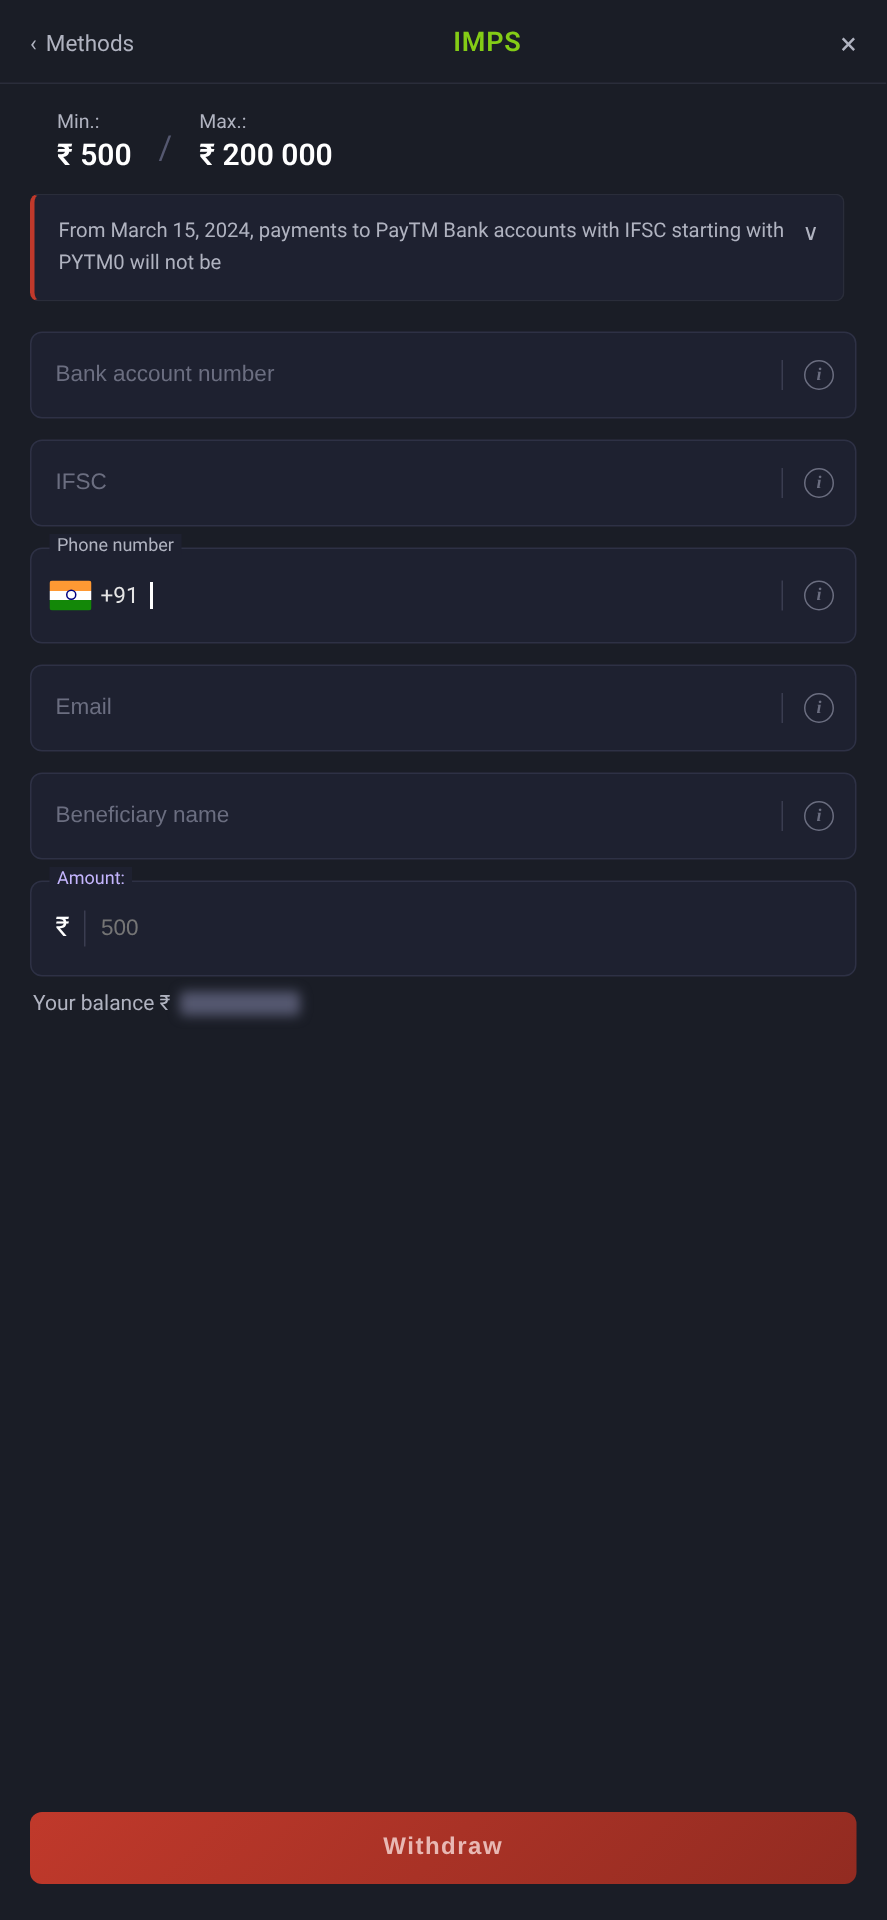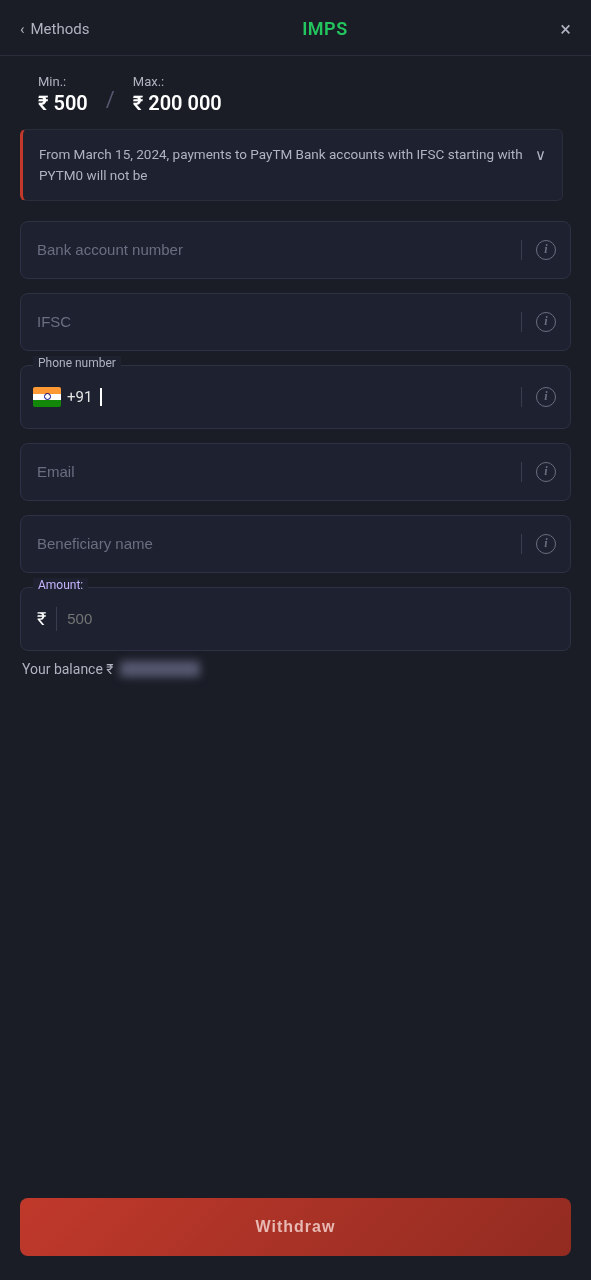--- a/index.html
+++ b/index.html
@@ -28,21 +28,21 @@
       align-items: center;
       gap: 6px;
       color: #b0b3c0;
       font-size: 15px;
       cursor: pointer;
     }
 
     .header-title {
       font-size: 18px;
       font-weight: 600;
-      color: #22c55e;
+      color: #84cc16;
       letter-spacing: 0.5px;
     }
 
     .header-close {
       color: #b0b3c0;
       font-size: 20px;
       cursor: pointer;
       line-height: 1;
     }
 
@@ -295,21 +295,21 @@
     .withdraw-btn-container {
       position: absolute;
       bottom: 0;
       left: 0;
       right: 0;
       padding: 16px 20px 24px 20px;
     }
 
     .withdraw-btn {
       width: 100%;
-      height: 58px;
+      height: 48px;
       background: linear-gradient(135deg, #c0392b 0%, #922b21 100%);
       border: none;
       border-radius: 8px;
       color: #e8b8b3;
       font-size: 16px;
       font-weight: 600;
       letter-spacing: 1px;
       cursor: pointer;
     }
 

